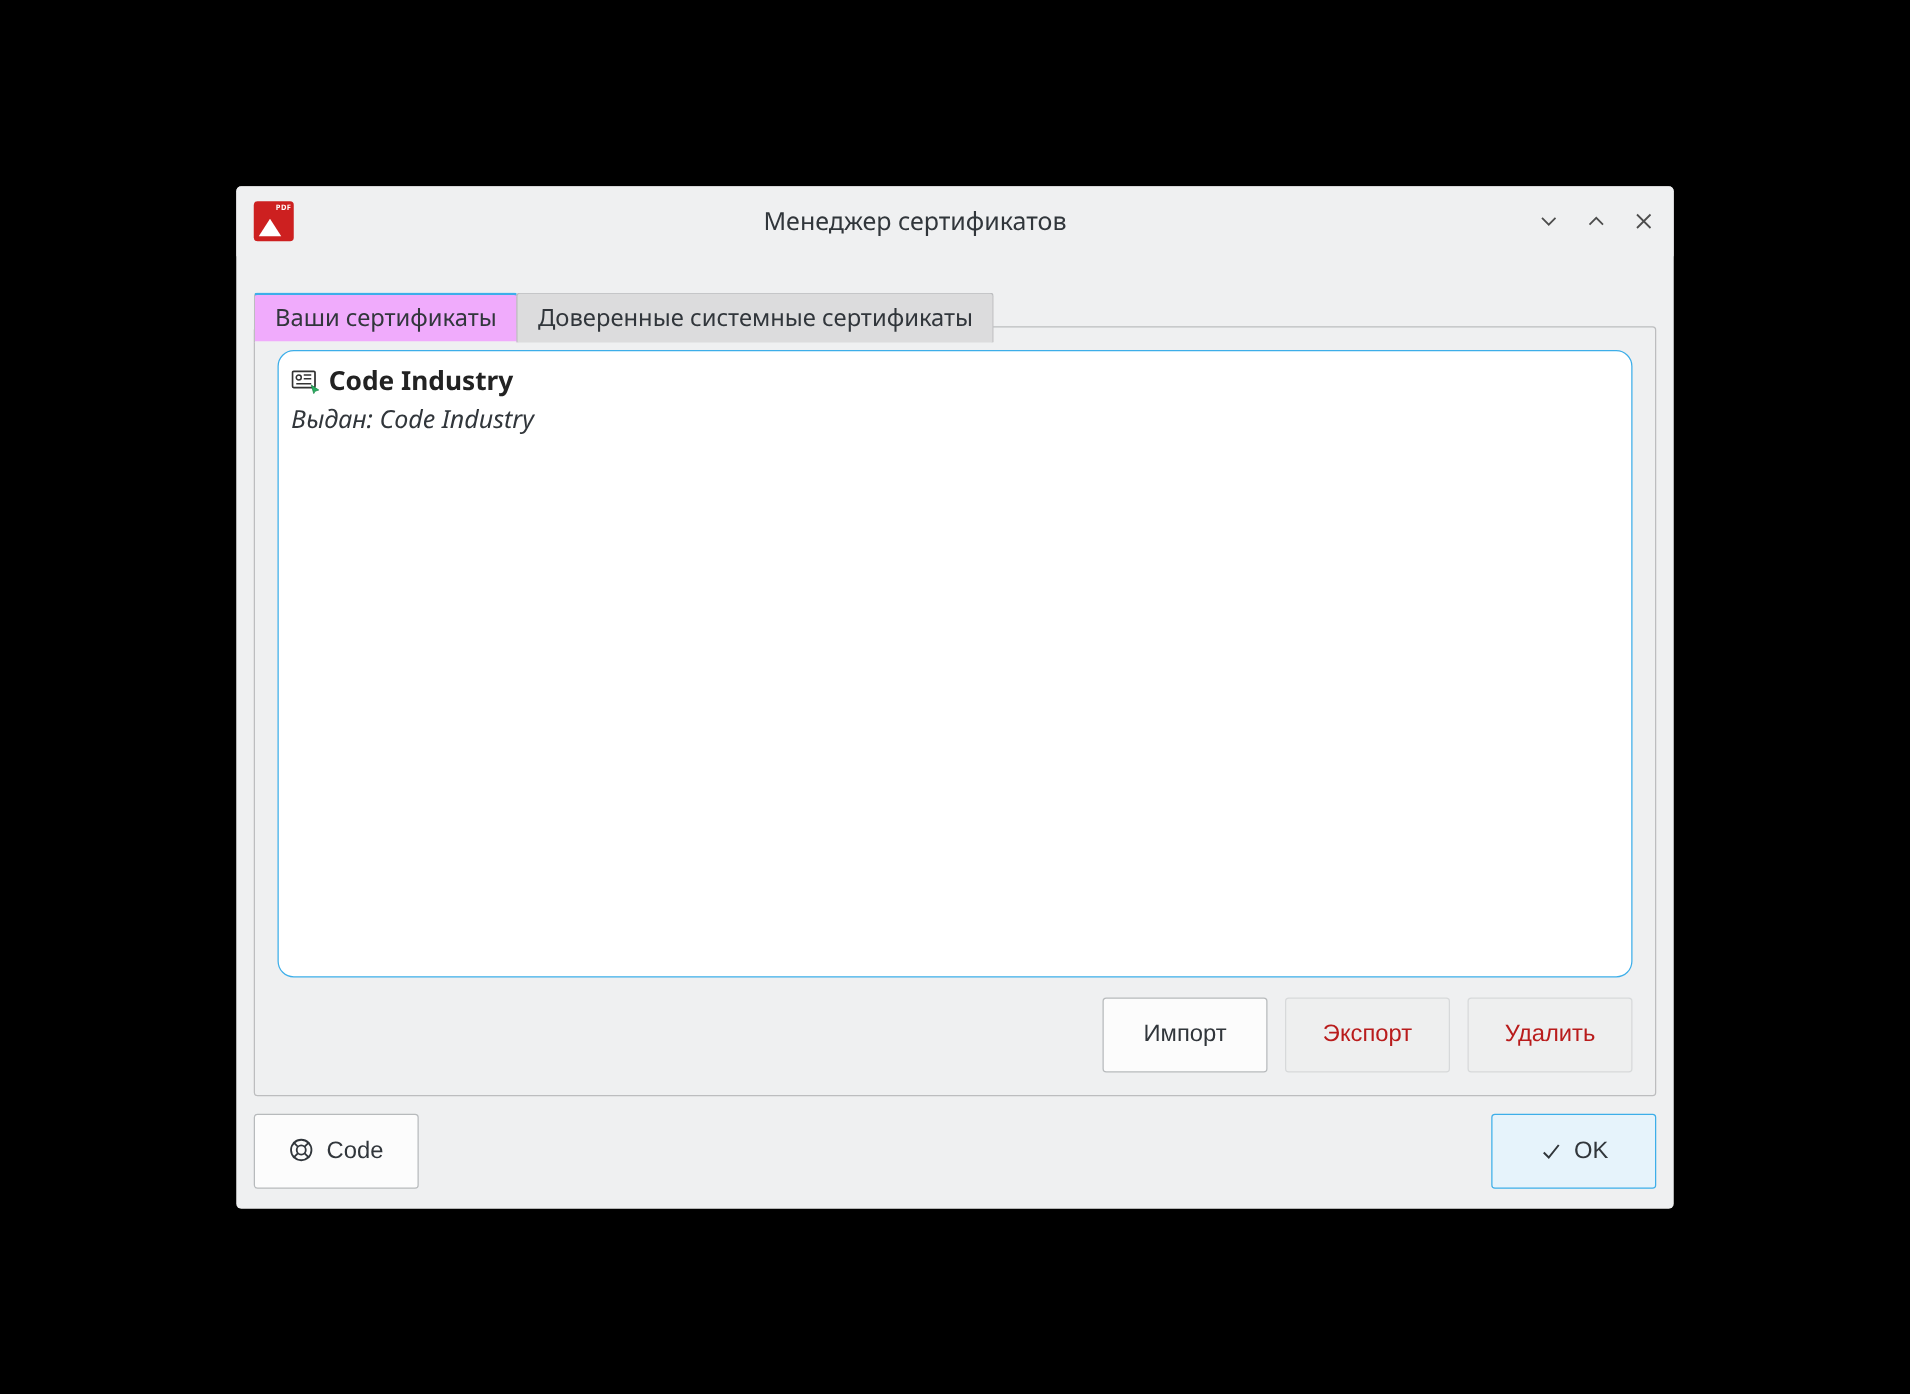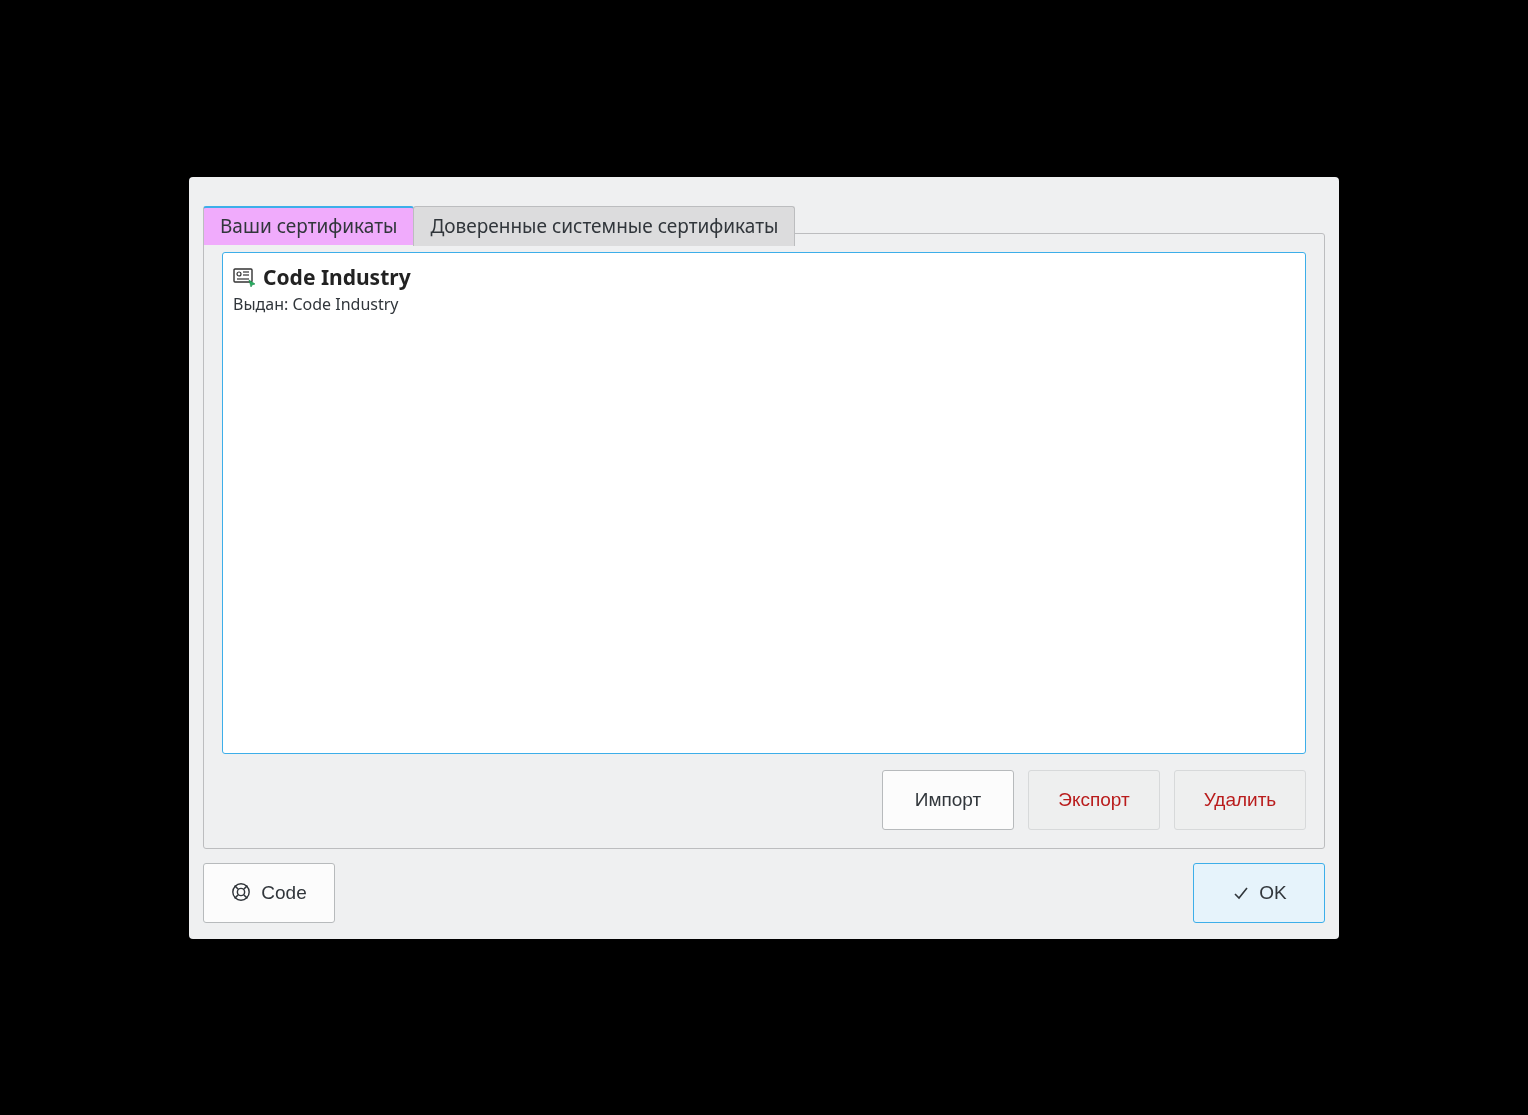--- a/index.html
+++ b/index.html
@@ -131,21 +131,21 @@
       position: absolute;
       left: 0;
       right: 0;
       bottom: -2px;
       height: 3px;
       background: #eff0f1;
     }
     .cert-list {
       background: #fff;
       border: 1px solid #3daee9;
-      border-radius: 3px;
+      border-radius: 13px;
       height: 502px;
       padding: 10px 10px;
     }
     .cert-item {
       display: flex;
       flex-direction: column;
       gap: 2px;
     }
     .cert-head {
       display: flex;
@@ -160,21 +160,22 @@
     .cert-icon svg {
       width: 24px;
       height: 20px;
     }
     .cert-name {
       font-size: 21px;
       font-weight: 700;
       color: #222;
     }
     .cert-line {
-      font-size: 16px;
+      font-size: 20px;
+      font-style: italic;
       color: #31363b;
     }
     .action-row {
       display: flex;
       justify-content: flex-end;
       gap: 14px;
       margin-top: 16px;
     }
     .btn {
       min-width: 132px;
@@ -216,20 +217,42 @@
     .help-ico {
       width: 22px;
       height: 22px;
       display: inline-flex;
     }
   </style>
 </head>
 <body>
 
 <div class="dialog">
+  <div class="titlebar">
+    <div class="app-icon"></div>
+    <div class="title-text">Менеджер сертификатов</div>
+    <div class="window-controls">
+      <div class="win-btn">
+        <svg viewBox="0 0 20 20">
+            <polyline points="4,7 10,13 16,7"></polyline>
+          </svg>
+      </div>
+      <div class="win-btn">
+        <svg viewBox="0 0 20 20">
+            <polyline points="4,13 10,7 16,13"></polyline>
+          </svg>
+      </div>
+      <div class="win-btn">
+        <svg viewBox="0 0 20 20">
+            <line x1="4" y1="4" x2="16" y2="16"></line>
+            <line x1="16" y1="4" x2="4" y2="16"></line>
+          </svg>
+      </div>
+    </div>
+  </div>
 
   <div class="content">
     <div style="height:28px"></div>
     <div class="tab-frame">
       <div class="tabs">
         <div class="tab active">
           <span>Ваши сертификаты</span>
         </div>
         <div class="tab">
           <span>Доверенные системные сертификаты</span>

